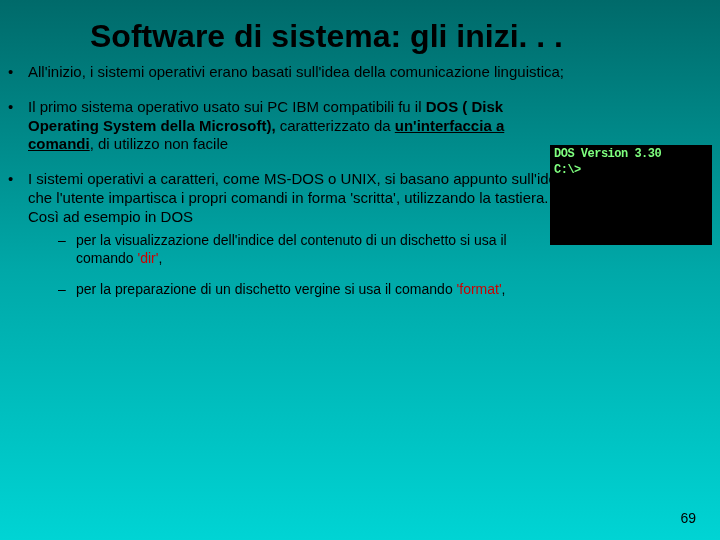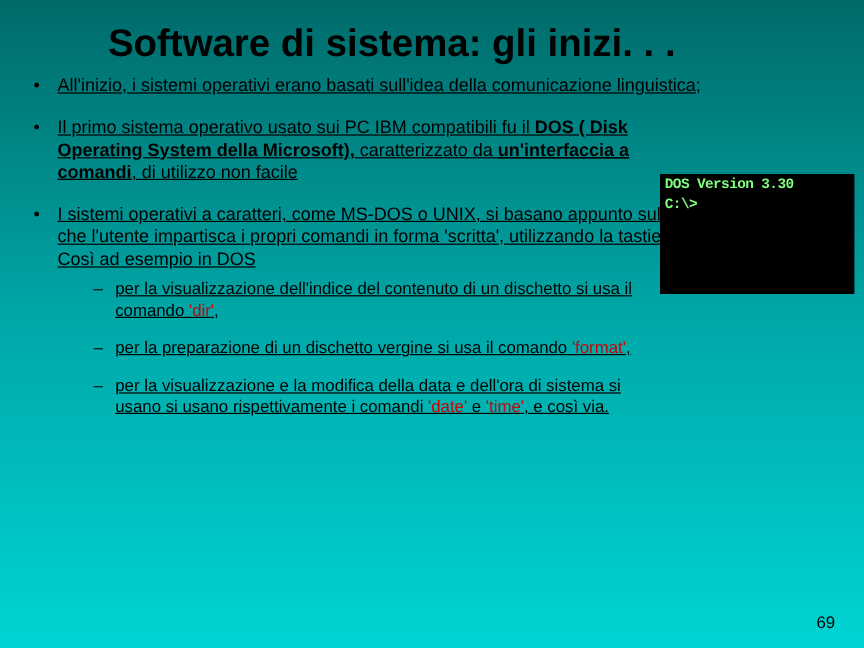--- a/index.html
+++ b/index.html
@@ -18,22 +18,21 @@
     box-sizing: border-box;
     color: #000;
   }
   .title {
     font-size: 32px;
     font-weight: bold;
     padding: 18px 28px 8px 90px;
     color: #000;
   }
   .content {
-    padding: 0 20px 0 24px;
-    text-decoration: underline;
+    padding: 0 20px 0 4px;
   }
   ul.main {
     list-style: none;
     padding: 0;
     margin: 0;
   }
   ul.main > li {
     position: relative;
     padding-left: 24px;
     margin-bottom: 16px;
@@ -117,23 +116,20 @@
       </li>
       <li class="narrow">
         <span>I sistemi operativi a caratteri, come MS-DOS o UNIX, si basano appunto sull'idea che l'utente impartisca i propri comandi in forma 'scritta', utilizzando la tastiera. Così ad esempio in DOS</span>
         <ul class="sub">
           <li>
             <span>per la visualizzazione dell'indice del contenuto di un dischetto si usa il comando </span><span class="cmd">'dir'</span><span>,</span>
           </li>
           <li>
             <span>per la preparazione di un dischetto vergine si usa il comando </span><span class="cmd">'format'</span><span>,</span>
           </li>
-          <li>
-            <span>per la visualizzazione e la modifica della data e dell'ora di sistema si usano si usano rispettivamente i comandi </span><span class="cmd">'date'</span><span> e </span><span class="cmd">'time'</span><span>, e così via.</span>
-          </li>
         </ul>
       </li>
     </ul>
   </div>
 
   <div class="dosbox">
     <div>DOS Version 3.30</div>
     <div>C:\&gt;</div>
   </div>
 

